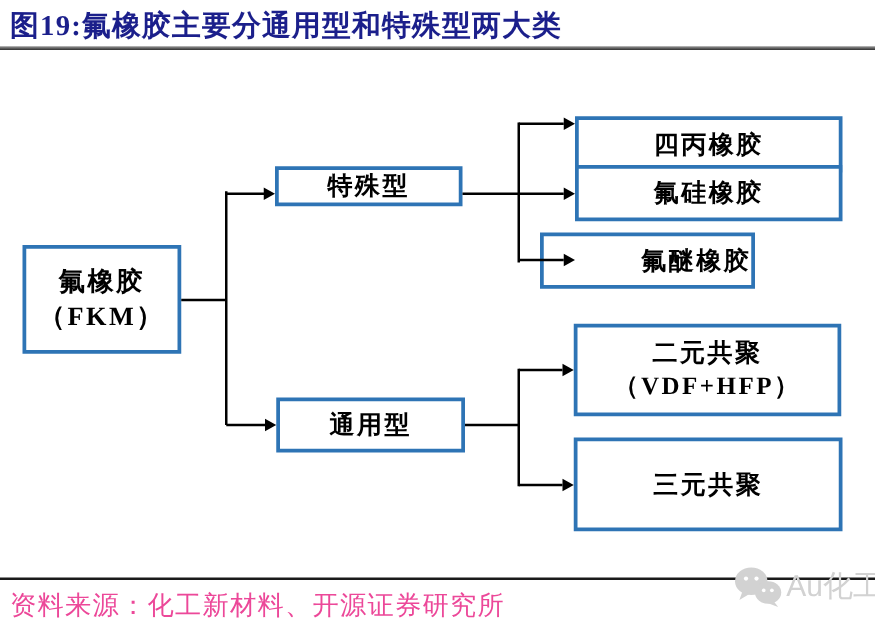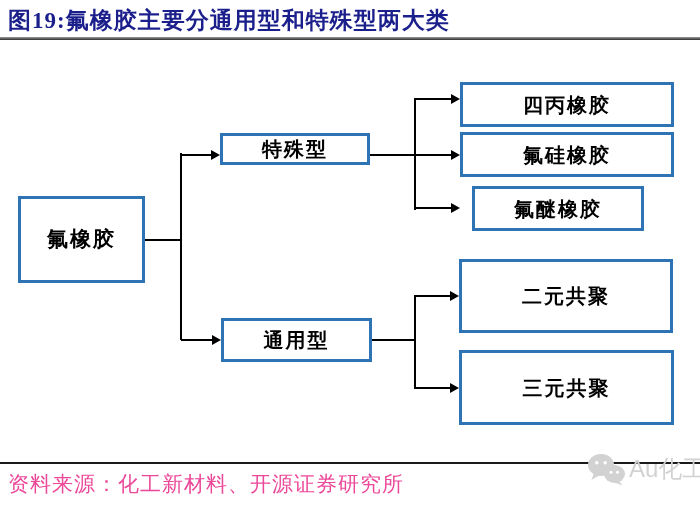--- a/index.html
+++ b/index.html
@@ -50,23 +50,23 @@
     font-weight: bold;
     font-size: 20px;
     color: #000000;
     letter-spacing: 2px;
     line-height: 1.3;
     text-align: center;
   }
   #root-box    { left: 18px;  top: 196px; width: 127px; height: 87px; font-size: 21px; text-align: right; }
   #special-box { left: 220px; top: 133px; width: 150px; height: 32px; }
   #general-box { left: 221px; top: 318px; width: 151px; height: 44px; text-align: center; }
-  #leaf-0 { left: 460px; top: 82px;  width: 214px; height: 45px; text-align: right; }
+  #leaf-0 { left: 460px; top: 93px;  width: 214px; height: 45px; text-align: right; }
   #leaf-1 { left: 460px; top: 132px; width: 214px; height: 45px; }
-  #leaf-2 { left: 472px; top: 186px; width: 172px; height: 45px; }
+  #leaf-2 { left: 432px; top: 186px; width: 172px; height: 45px; align-items: flex-end; }
   #leaf-3 { left: 459px; top: 259px; width: 214px; height: 74px; }
   #leaf-4 { left: 459px; top: 350px; width: 215px; height: 75px; justify-content: center; }
   
   .hl { position: absolute; height: 2px; background: #000000; }
   .vl { position: absolute; width: 2px;  background: #000000; }
   .ar {
     position: absolute;
     width: 0; height: 0;
     border-top: 5px solid transparent;
     border-bottom: 5px solid transparent;
@@ -109,40 +109,42 @@
 
 <div class="canvas">
 
   <div class="fig-title">
     <span>图19:</span><span class="title-text">氟橡胶主要分通用型和特殊型两大类</span>
   </div>
   <div class="title-rule"></div>
 
   <div class="box" id="root-box">
     <span>氟橡胶</span>
+    <span>（FKM）</span>
   </div>
 
   <div class="box" id="special-box">
     <span>特殊型</span>
   </div>
   <div class="box" id="general-box">
     <span>通用型</span>
   </div>
 
   <div class="box" id="leaf-0">
     <span>四丙橡胶</span>
   </div>
   <div class="box" id="leaf-1">
     <span>氟硅橡胶</span>
   </div>
   <div class="box" id="leaf-2">
     <span>氟醚橡胶</span>
   </div>
   <div class="box" id="leaf-3">
     <span>二元共聚</span>
+    <span>（VDF+HFP）</span>
   </div>
   <div class="box" id="leaf-4">
     <span>三元共聚</span>
   </div>
 
   <div class="hl" style="left:145px; top:239px; width:36px;"></div>
   <div class="vl" style="left:180px; top:153px; height:187px;"></div>
 
   <div class="hl" style="left:181px; top:154px; width:31px;"></div>
   <div class="ar" style="left:211px; top:150px;"></div>

